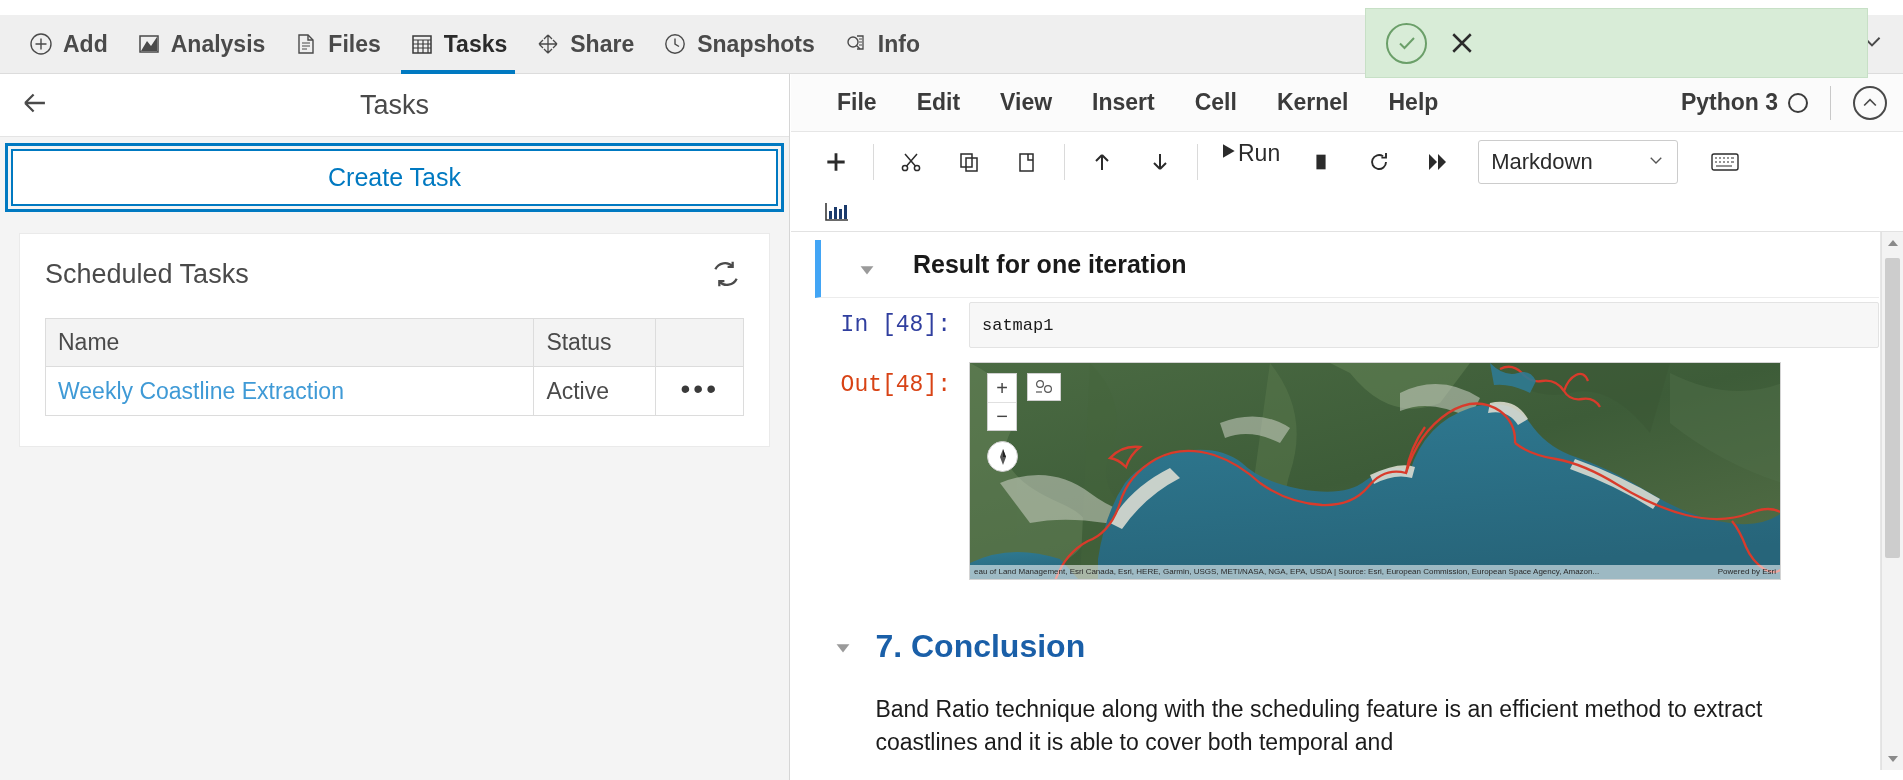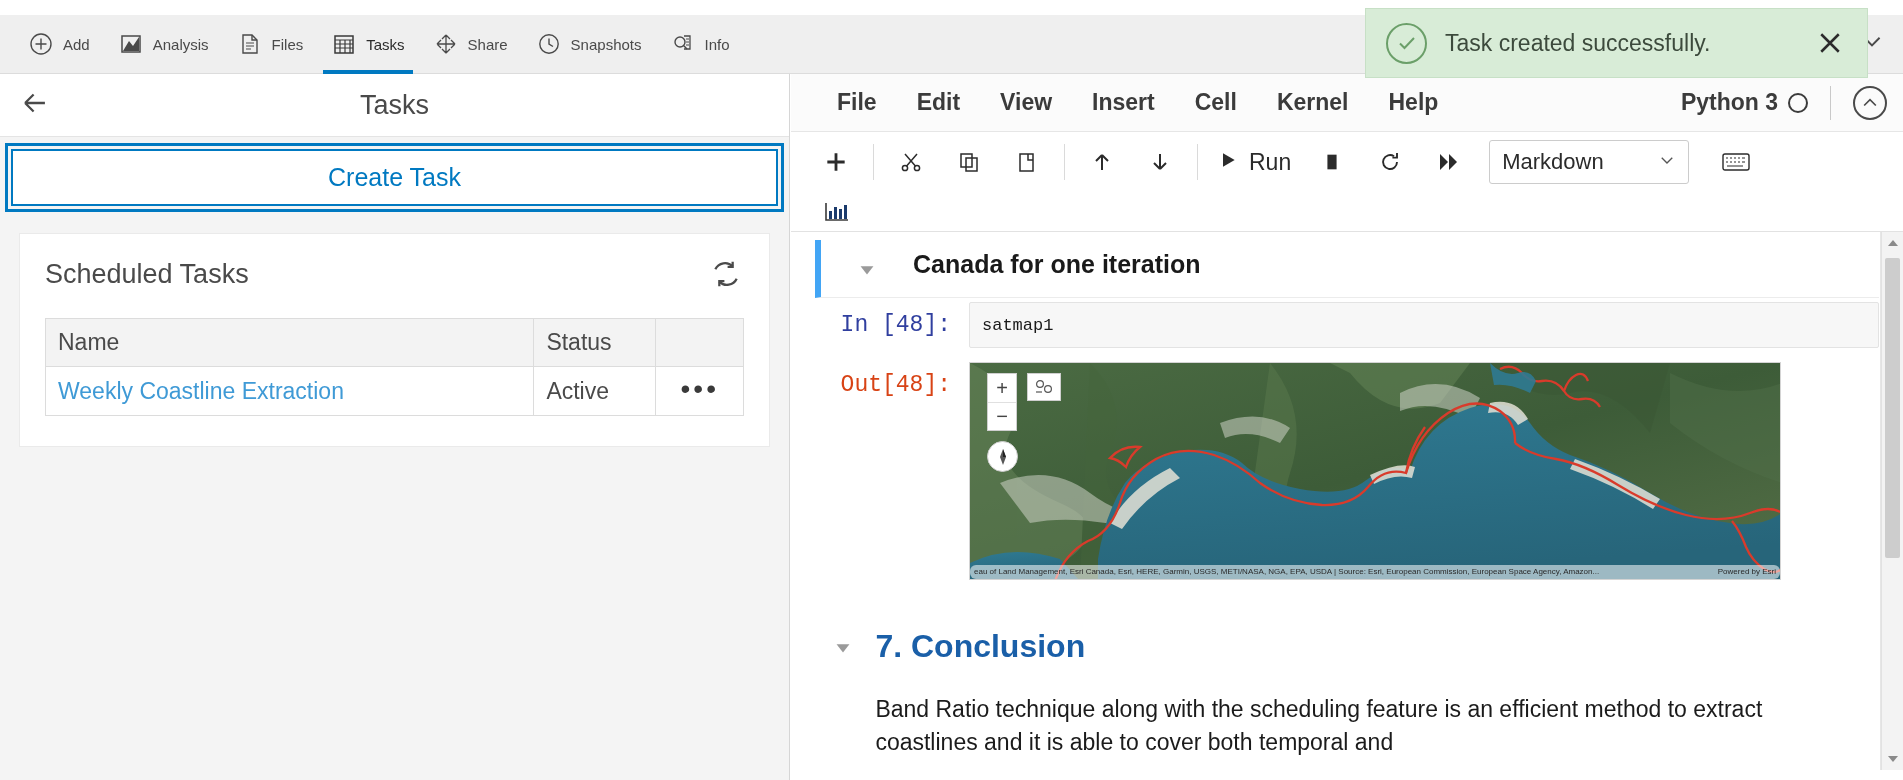--- a/index.html
+++ b/index.html
@@ -16,21 +16,21 @@
     position: absolute; left: 0; top: 15px;
     width: 1903px; height: 59px;
     background: #efefef;
     border-bottom: 1px solid #dcdcdc;
     display: flex; align-items: center;
     padding-left: 14px;
   }
   .app-tab {
     display: flex; align-items: center; gap: 9px;
     height: 59px; padding: 0 14px;
-    color: #4a4a4a; font-size: 15px; font-weight: 400;
+    color: #4a4a4a; font-size: 23px; font-weight: 700;
     cursor: pointer; position: relative;
     white-space: nowrap;
   }
   .app-tab .tab-ico { display: flex; align-items: center; justify-content: center; width: 26px; height: 26px; }
   .app-tab.active { color: #2b2b2b; }
   .app-tab.active::after {
     content: ""; position: absolute; left: 6px; right: 6px; bottom: 0;
     height: 4px; background: #0079c1;
   }
   .app-right {
@@ -132,21 +132,21 @@
   .nb-toolbar {
     height: 60px; background: #ffffff; display: flex; align-items: center;
     padding-left: 16px; border-bottom: 0;
   }
   .tb-btn {
     width: 58px; height: 44px; display: flex; align-items: center; justify-content: center;
     cursor: pointer; color: #2b2b2b;
   }
   .tb-sep { width: 1px; height: 36px; background: #dadada; margin: 0 8px; }
   .tb-run {
-    display: flex; align-items: center; gap: 11px; height: 44px; padding: 0 12px;
+    display: flex; gap: 0; height: 44px; padding: 0 12px;
     cursor: pointer; font-size: 23px; color: #2b2b2b;
   }
   .tb-select {
     margin-left: 12px; width: 200px; height: 44px;
     border: 1px solid #cccccc; background: #ffffff; border-radius: 3px;
     display: flex; align-items: center; padding: 0 12px;
     font-size: 22px; color: #2b2b2b; cursor: pointer;
   }
   .tb-select .chev { margin-left: auto; }
   .nb-toolbar2 {
@@ -203,21 +203,21 @@
   .map-tool {
     position: absolute; left: 57px; top: 10px; width: 34px; height: 28px;
     background: #fff; border: 1px solid #cfcfcf; z-index: 3; cursor: pointer;
     display: flex; align-items: center; justify-content: center;
   }
   .map-attrib {
     position: absolute; left: 0; right: 0; bottom: 0; height: 14px;
     background: rgba(255,255,255,0.55);
     font-size: 8px; color: #2a2a2a; line-height: 14px;
     padding: 0 4px; display: flex; justify-content: space-between;
-    white-space: nowrap; overflow: hidden; z-index: 3; border-radius: 6px;
+    white-space: nowrap; overflow: hidden; z-index: 3;
   }
 
   
   .concl-wrap { display: flex; align-items: flex-start; margin-top: 48px; padding-left: 20px; justify-content: flex-end; }
   .concl-body { flex: 1 1 auto; padding-right: 40px; }
   .concl-h { font-size: 32px; font-weight: bold; color: #1a5fa8; }
   .concl-p { margin-top: 28px; font-size: 23px; line-height: 1.45; color: #1b1b1b; }
 
   
   .nb-scroll {
@@ -325,21 +325,20 @@
       </span>
     </div>
   </div>
 
   <div class="toast">
     <span class="check-circle">
       <svg width="24" height="24" viewBox="0 0 24 24">
           <path d="M5 12.5l4.5 4.5L19 7" fill="none" stroke="#6b9f69" stroke-width="2"></path>
         </svg>
     </span>
-    <span class="toast-msg">Task created successfully.</span>
     <span class="toast-close">
       <svg width="30" height="30" viewBox="0 0 24 24">
           <path d="M5 5l14 14M19 5L5 19" stroke="#2b2b2b" stroke-width="2"></path>
         </svg>
     </span>
   </div>
 
   <div class="left-panel">
 
     <div class="lp-header">
@@ -503,21 +502,21 @@
     </div>
 
     <div class="nb-body">
 
       <div class="cell-md-head">
         <div class="collapse-caret">
           <svg width="22" height="22" viewBox="0 0 24 24">
               <path d="M5 8l7 9 7-9z" fill="#9a9a9a"></path>
             </svg>
         </div>
-        <div class="cell-md-title">Canada for one iteration</div>
+        <div class="cell-md-title">Result for one iteration</div>
       </div>
 
       <div class="cell-in">
         <div class="prompt">In [48]:</div>
         <div class="code-box">satmap1</div>
       </div>
 
       <div class="out-row">
         <div class="prompt out">Out[48]:</div>
 

